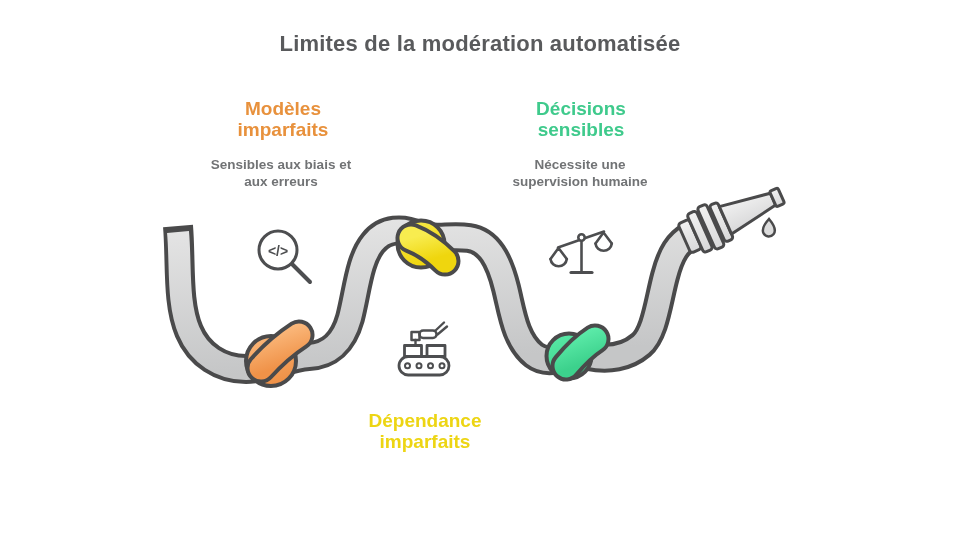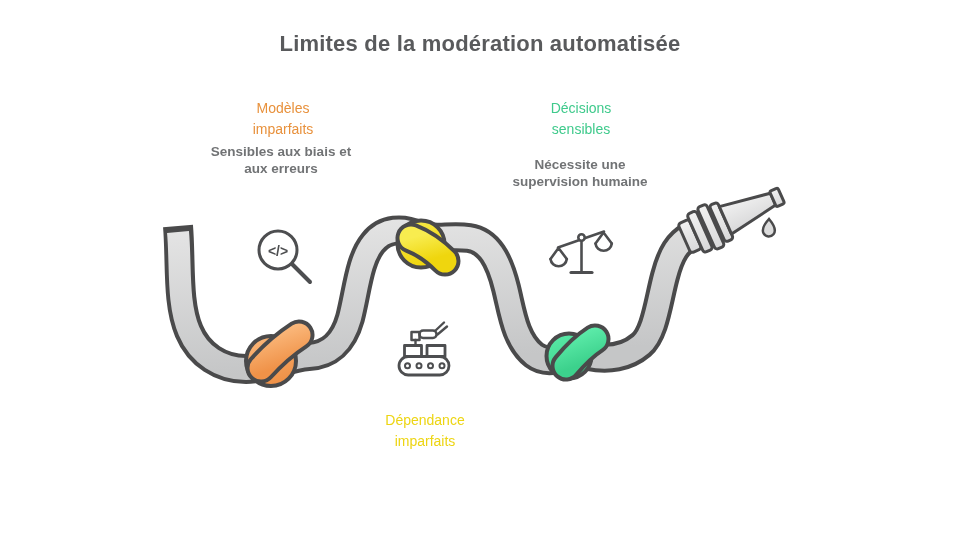--- a/index.html
+++ b/index.html
@@ -5,24 +5,24 @@
   html,body{margin:0;padding:0;background:#ffffff;}
   .slide{
     position:relative;width:960px;height:540px;overflow:hidden;
     background:#ffffff;font-family:"Liberation Sans", sans-serif;
   }
   .slide-title{
     position:absolute;top:31px;left:0;width:960px;text-align:center;
     font-size:22px;font-weight:700;color:#595A5C;letter-spacing:.2px;
   }
   .block{position:absolute;width:200px;text-align:center;white-space:pre-line;}
-  .heading{font-size:14px;font-weight:400;line-height:21px;}
+  .heading{font-size:19px;font-weight:700;line-height:21px;}
   .desc{font-size:13.5px;font-weight:600;line-height:17px;color:#717375;}
   #blk-h1{left:183px;top:98px;}
-  #blk-d1{left:181px;top:143px;}
+  #blk-d1{left:181px;top:156px;}
   #blk-h2{left:481px;top:98px;}
   #blk-d2{left:480px;top:156px;}
   #blk-h3{left:325px;top:410px;}
   #blk-d3{left:324px;top:466px;}
   svg{position:absolute;left:0;top:0;}
   .icon-glyph{font-weight:700;font-size:14px;font-family:"Liberation Sans",sans-serif;}
 </style>
 </head>
 <body>
 

